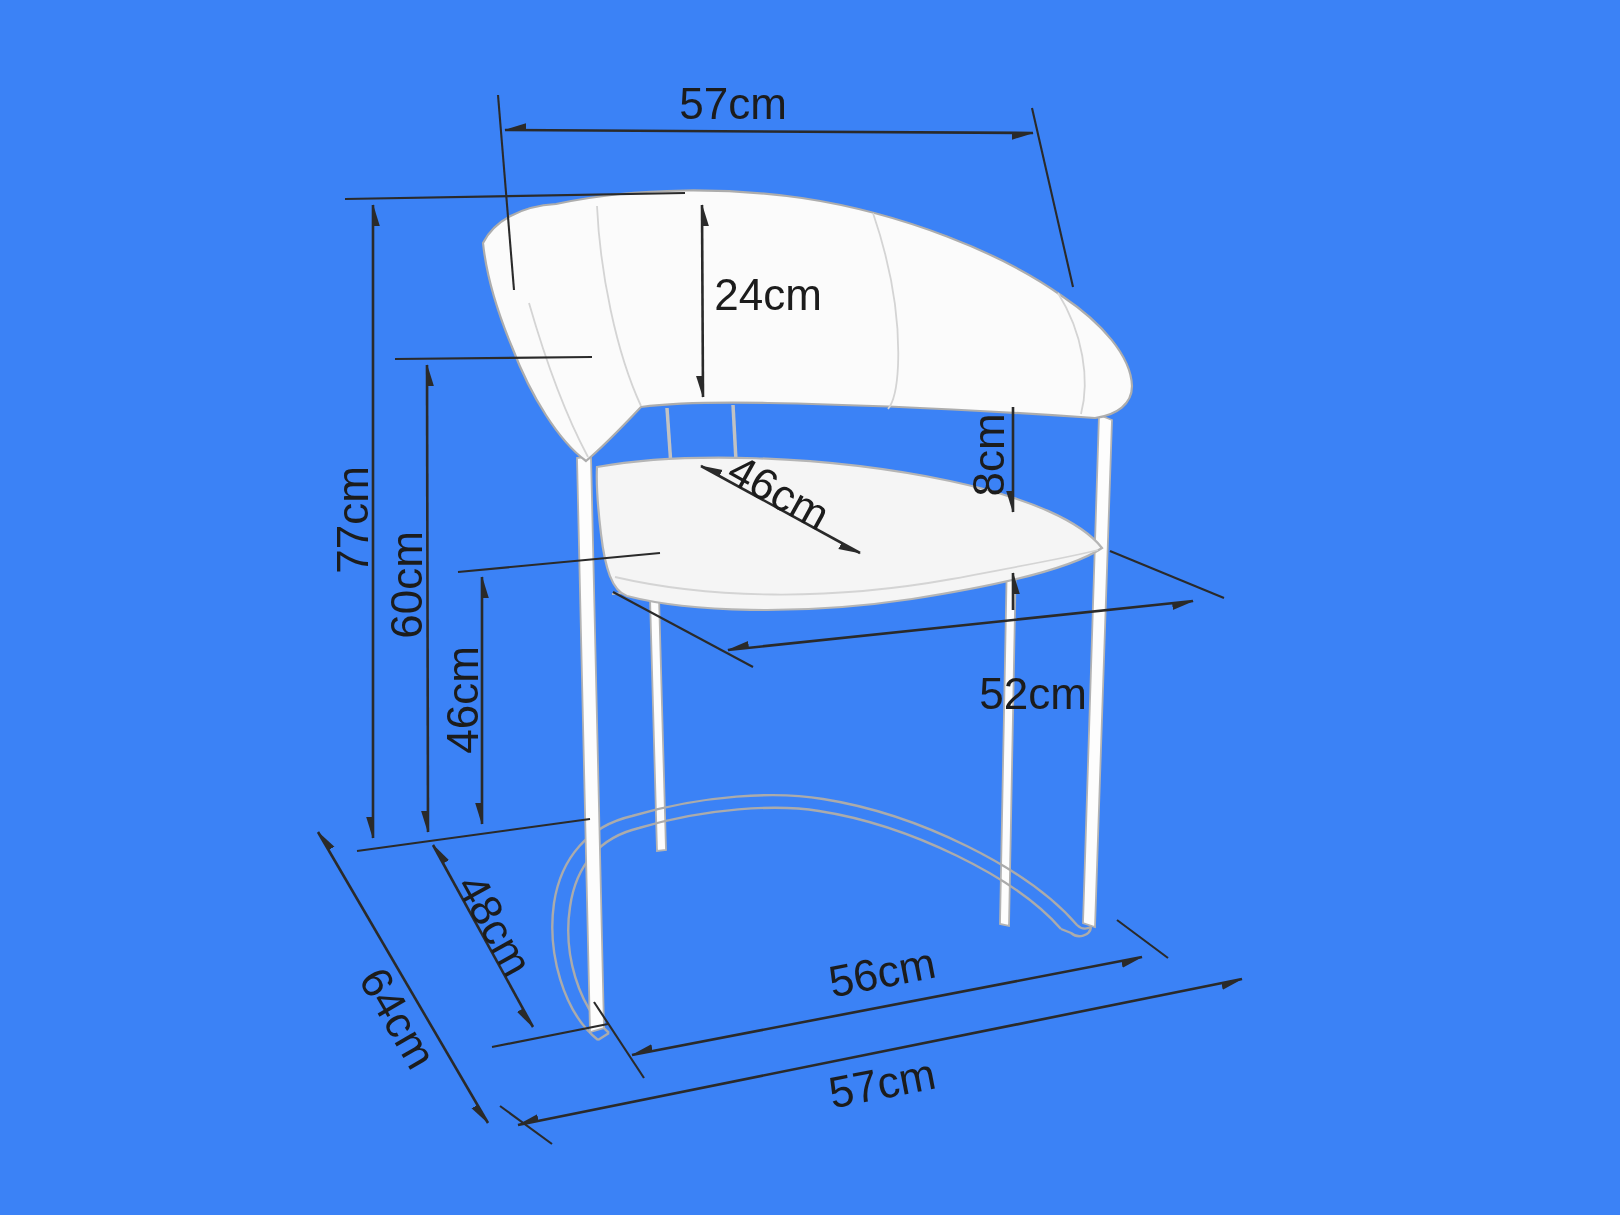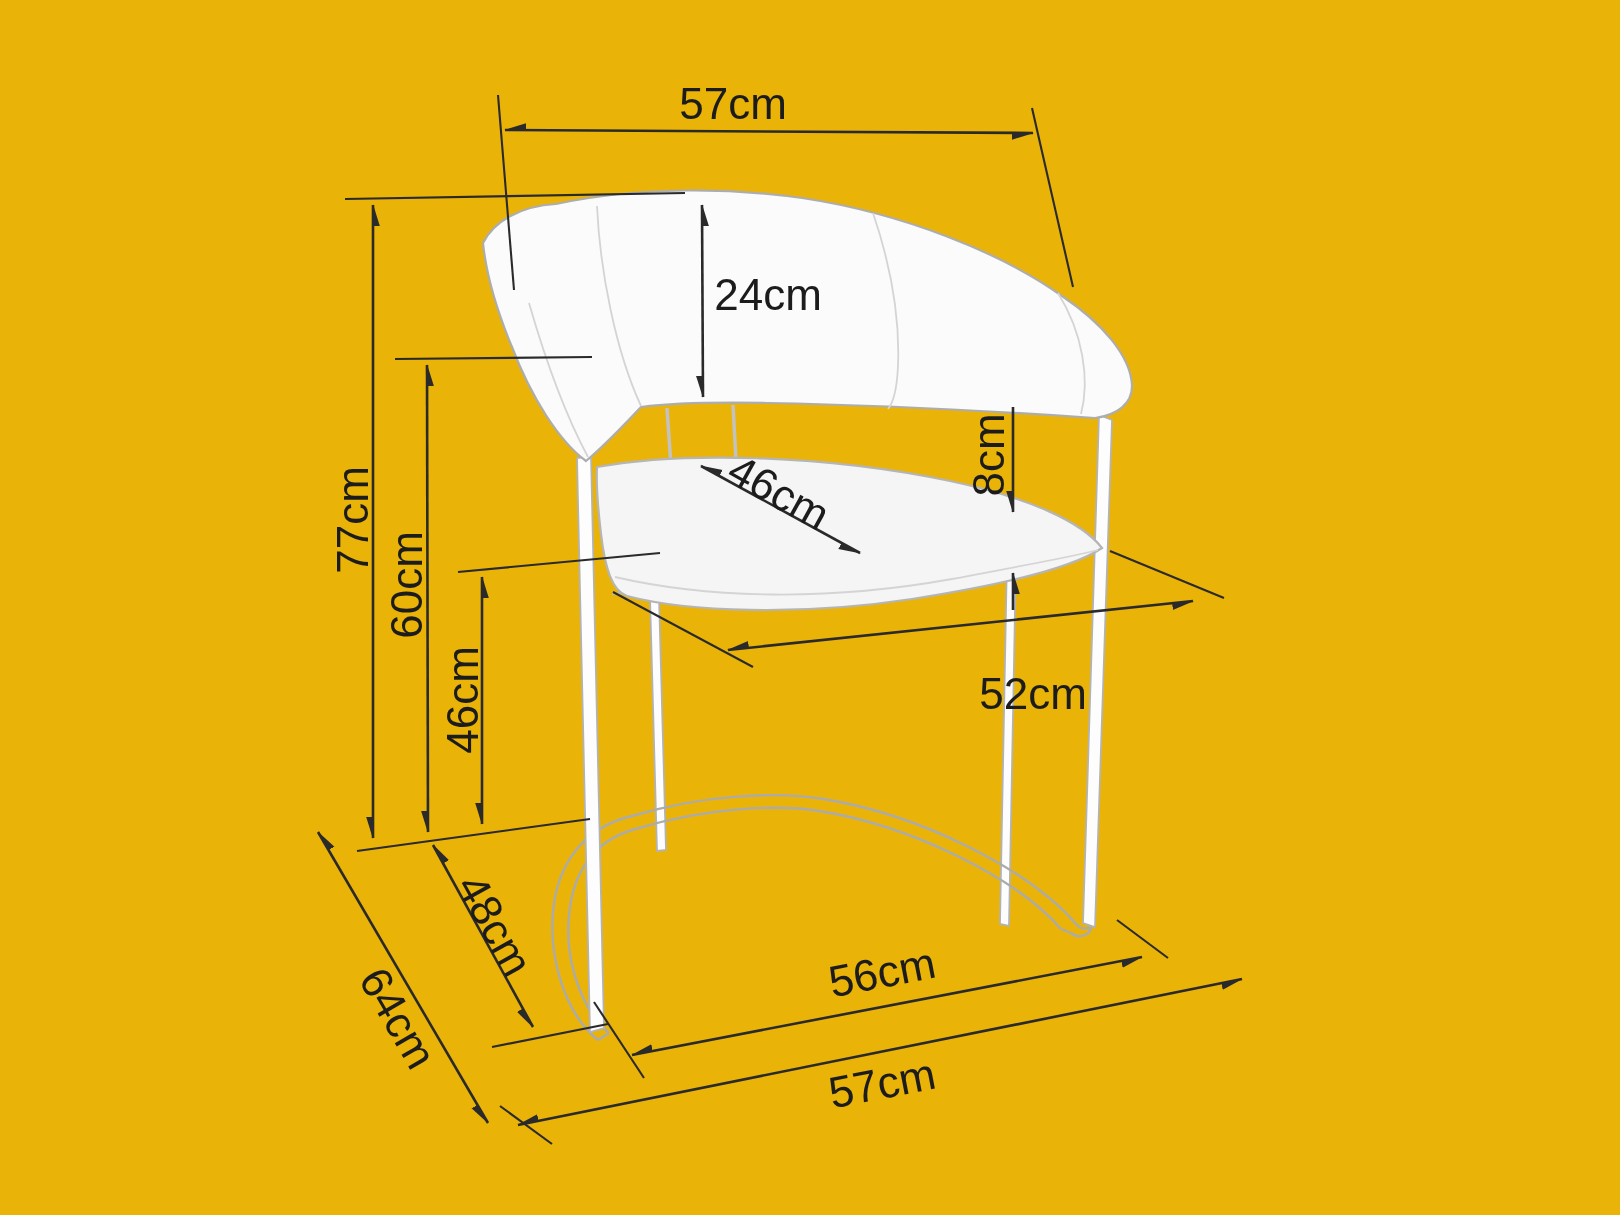--- a/index.html
+++ b/index.html
@@ -1,16 +1,16 @@
 <!DOCTYPE html>
 <html><head>
 <meta charset="utf-8">
 <style>
   html,body{margin:0;padding:0;background:#ffffff;}
-  #stage{position:relative;width:1620px;height:1215px;background:#eab308;overflow:hidden;}
+  #stage{position:relative;width:1620px;height:1215px;background:#3b82f6;overflow:hidden;}
   svg{display:block;}
   .chair-outline{fill:#fbfbfb;stroke:#adadad;stroke-width:2.2;}
   .chair-cushion{fill:#f5f5f5;stroke:#b5b5b5;stroke-width:2.2;}
   .chair-seam{fill:none;stroke:#d4d4d4;stroke-width:1.8;}
   .chair-leg{fill:#fdfdfd;stroke:#b3b3b3;stroke-width:1.8;}
   .chair-strut{fill:none;stroke:#c2c2c2;stroke-width:3.5;}
   .chair-base{fill:none;stroke:#ababab;stroke-width:2.4;}
   .chair-rail{fill:none;stroke:#bdbdbd;stroke-width:2;}
   .dim-line{stroke:#2a2a2a;stroke-width:2.6;fill:none;}
   .ext-line{stroke:#2a2a2a;stroke-width:2.1;fill:none;}

